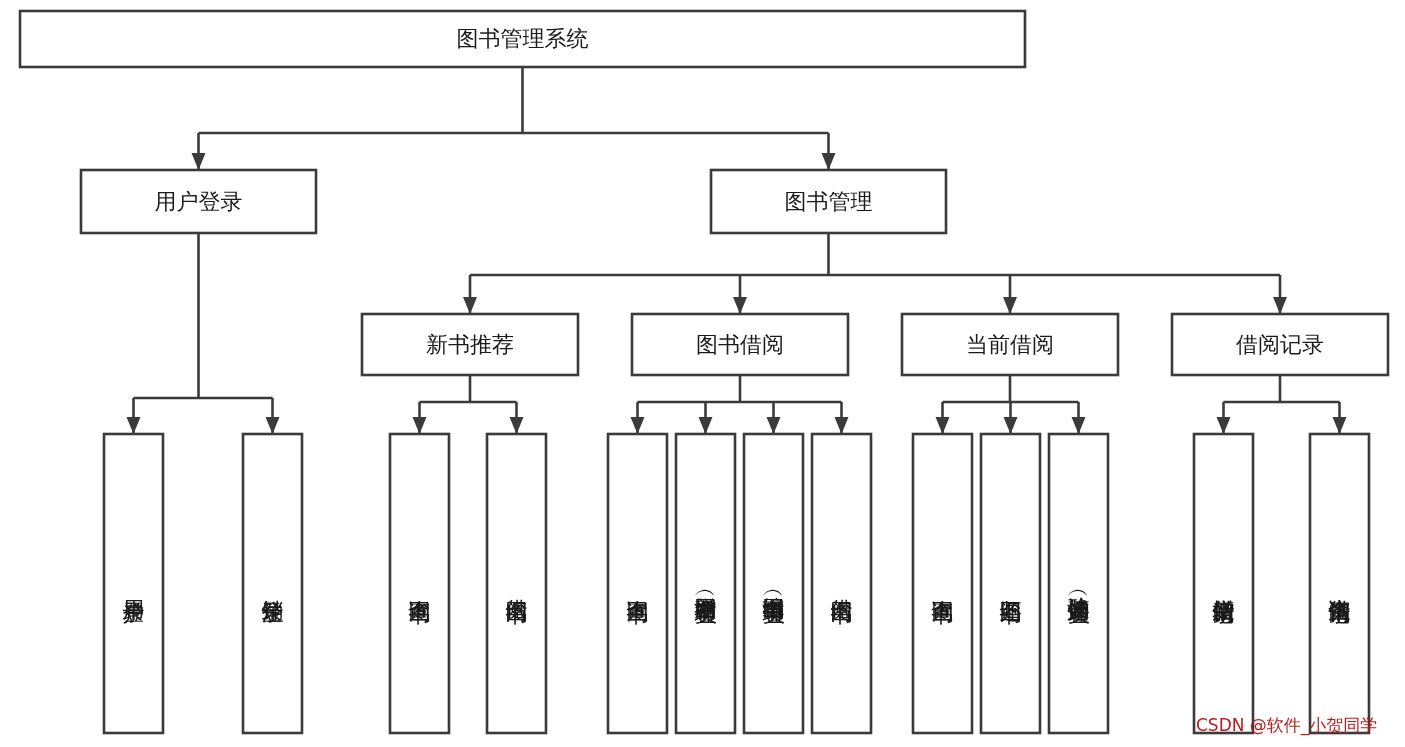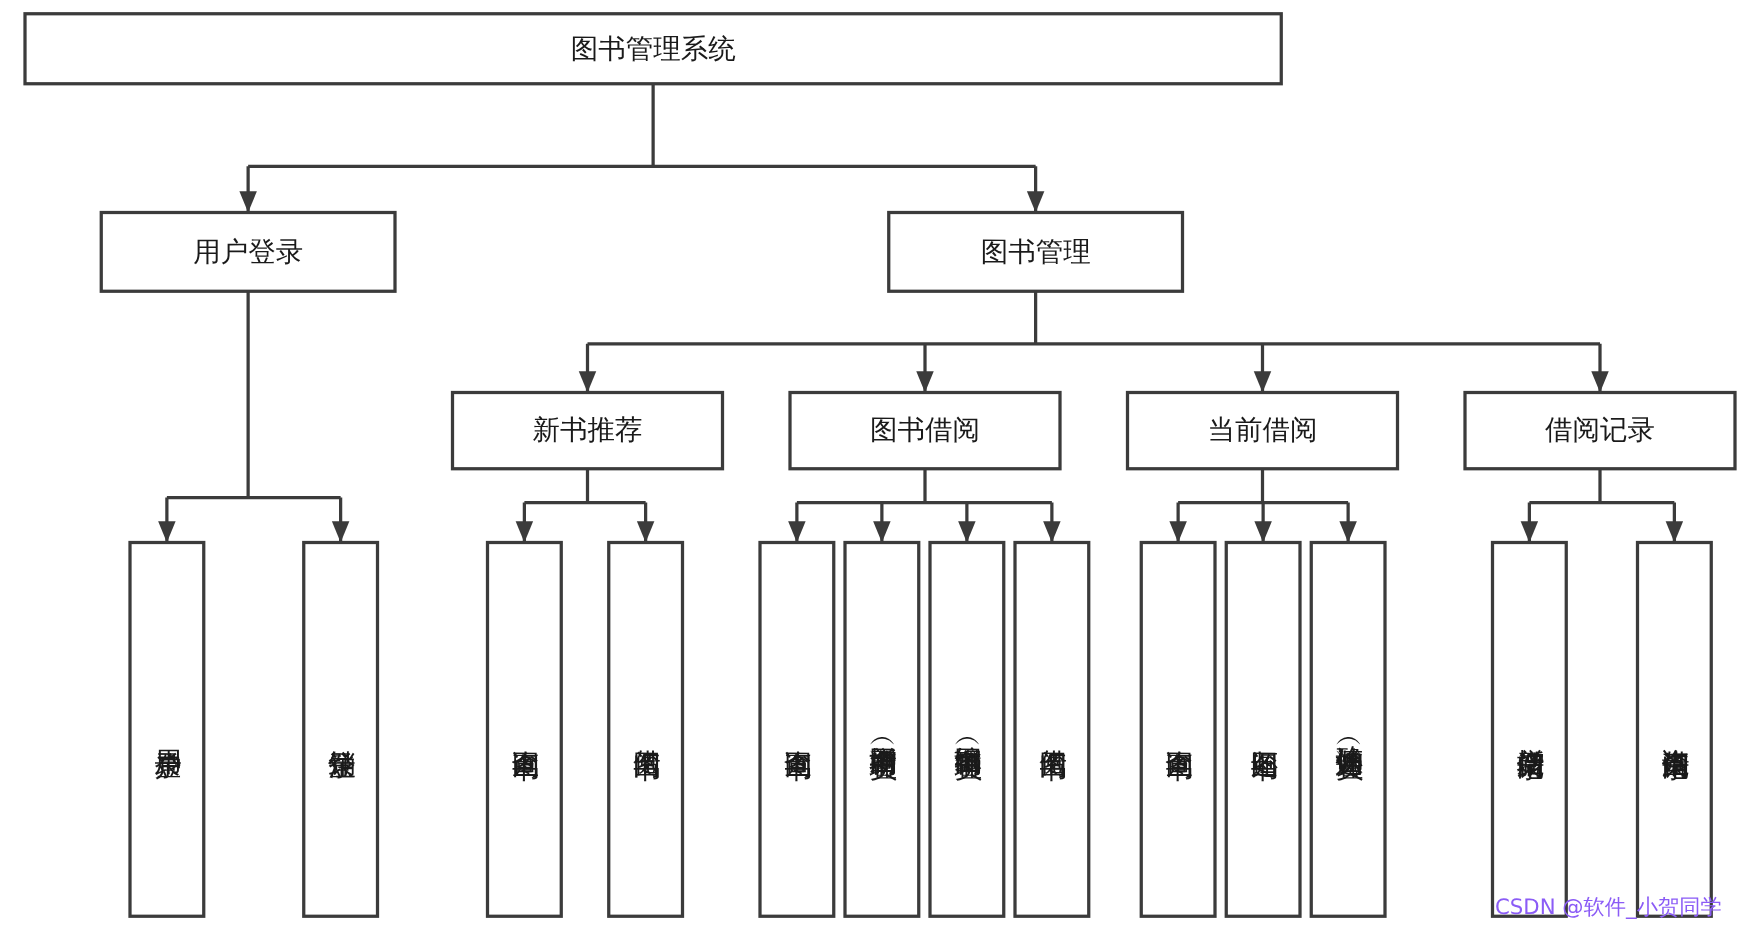--- a/index.html
+++ b/index.html
@@ -59,21 +59,21 @@
     color: #1a1a1a;
     letter-spacing: 1px;
     white-space: nowrap;
     text-align: center;
     pointer-events: none;
   }
   .watermark {
     position: absolute;
     font-family: "DejaVu Sans", "Liberation Sans", sans-serif;
     font-size: 17px;
-    color: #8b5cf6;
+    color: #b91c1c;
     white-space: nowrap;
   }
 </style>
 </head>
 <body>
 
 <div id="diagram-root">
 
   <svg id="flow" viewBox="0 0 1405 747">
     <defs></defs>

